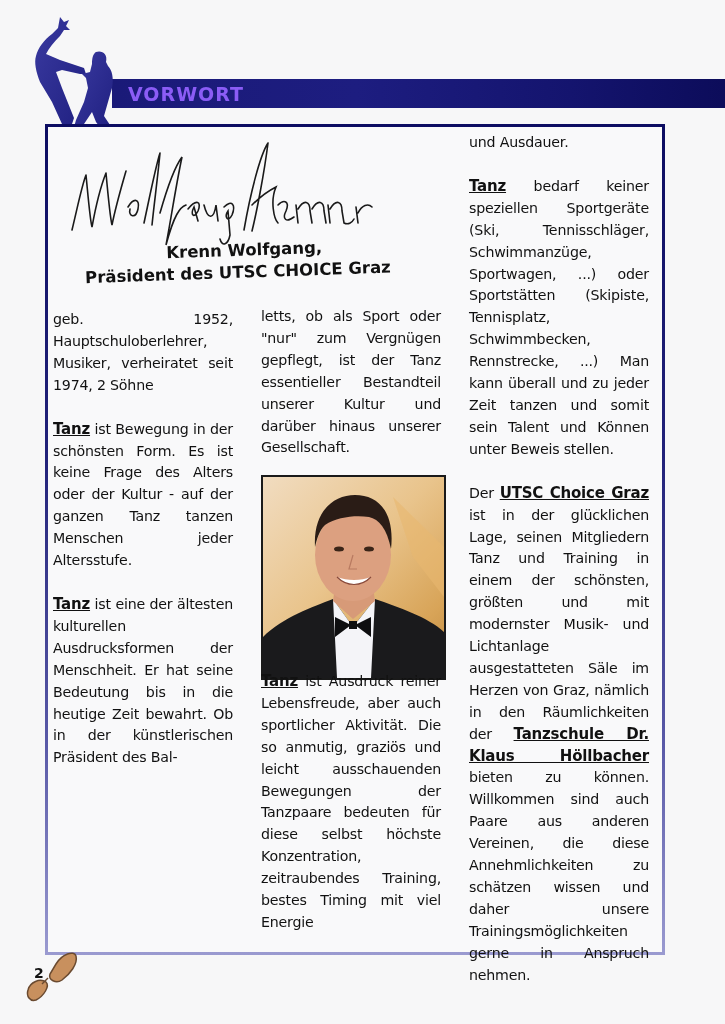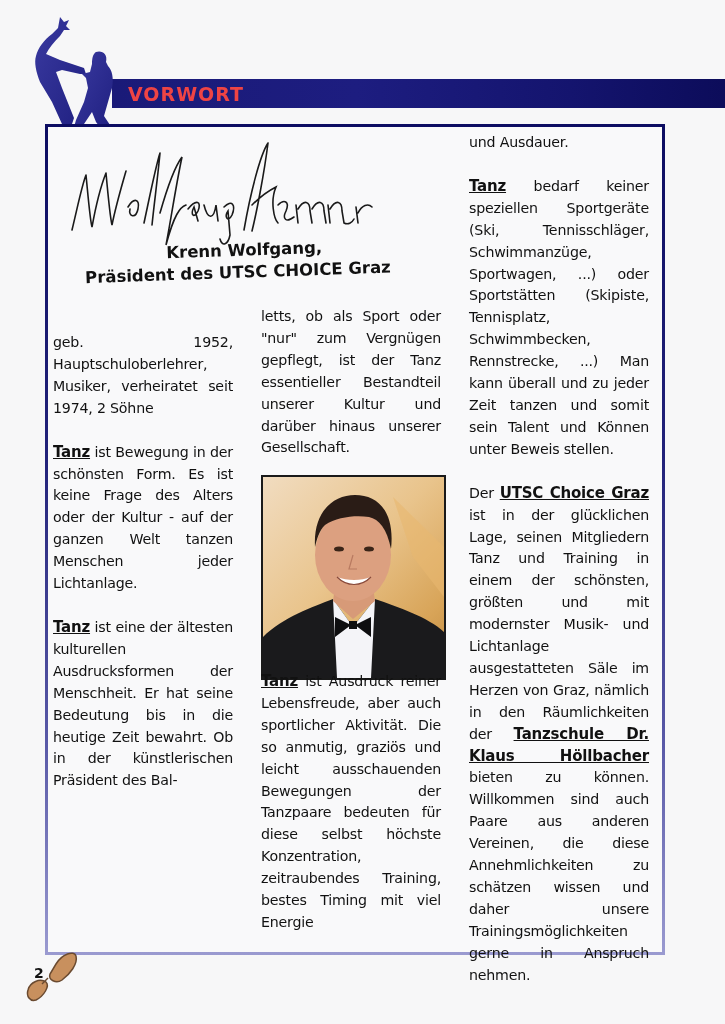--- a/index.html
+++ b/index.html
@@ -8,21 +8,21 @@
     background:#f7f7f8;
     font-family:"DejaVu Sans", sans-serif;
     color:#111;
   }
   .header-bar {
     position:absolute; left:112px; top:79px; width:613px; height:29px;
     background:linear-gradient(90deg,#1a1a78 0%,#1d1d80 40%,#14146e 75%,#0c0c5a 100%);
   }
   .header-title {
     position:absolute; left:128px; top:80px; height:28px; line-height:28px;
-    color:#ef4444; font-family:"DejaVu Sans", sans-serif; font-weight:bold;
+    color:#8b5cf6; font-family:"DejaVu Sans", sans-serif; font-weight:bold;
     font-size:19px; letter-spacing:1px;
   }
   .dancers-logo { position:absolute; left:22px; top:12px; width:108px; height:128px; }
   .frame {
     position:absolute; left:45px; top:124px; width:620px; height:831px;
     box-sizing:border-box;
     border:3px solid transparent;
     background:
       linear-gradient(#f9f9fa,#f9f9fa) padding-box,
       linear-gradient(180deg,#0d0d62 0%,#22227a 40%,#5a5aa8 75%,#9a9ad0 100%) border-box;
@@ -38,21 +38,21 @@
   .col {
     position:absolute; width:188px;
     font-family:"DejaVu Sans", sans-serif; font-size:14.2px; line-height:21.9px;
     text-align:justify; letter-spacing:-0.2px;
   }
   .col p { margin:0 8px 22px 0; }
   .col b { font-weight:bold; font-size:15px;text-decoration:underline; }
   .quote-author {
     display:block; font-style:italic; font-size:11.6px; line-height:17.5px; letter-spacing:0;
   }
-  .col1 { left:53px; top:332px; }
+  .col1 { left:53px; top:309px; }
   .col2a { left:261px; top:306px; }
   .col2b { left:261px; top:671px; }
   .col3 { left:469px; top:132px; }
   .photo {
     position:absolute; left:261px; top:475px; width:185px; height:205px;
     border:2px solid #1a1a1a; box-sizing:border-box; overflow:hidden;
     background:linear-gradient(135deg,#f1dcc0 0%,#e9c48c 45%,#d8a458 80%,#c08a40 100%);
   }
   .footprint { position:absolute; left:18px; top:950px; width:68px; height:56px; }
   .page-number {
@@ -99,21 +99,21 @@
   </g>
 </svg>
 <div class="sig-caption">
   <span class="l1">Krenn Wolfgang,</span>
   <span class="l2">Präsident des UTSC CHOICE Graz</span>
 </div>
 
 <div class="col col1">
   <p>geb. 1952, Hauptschuloberlehrer, Musiker, verheiratet seit 1974, 2 Söhne</p>
   <p>
-    <b>Tanz</b><span> ist Bewegung in der schönsten Form. Es ist keine Frage des Alters oder der Kultur - auf der ganzen Welt tanzen Menschen jeder Lichtanlage.</span>
+    <b>Tanz</b><span> ist Bewegung in der schönsten Form. Es ist keine Frage des Alters oder der Kultur - auf der ganzen Tanz tanzen Menschen jeder Altersstufe.</span>
   </p>
   <p>
     <b>Tanz</b><span> ist eine der ältesten kulturellen Ausdrucksformen der Menschheit. Er hat seine Bedeutung bis in die heutige Zeit bewahrt. Ob in der künstlerischen Präsident des Bal-</span>
   </p>
 </div>
 
 <div class="col col2a">
   <p>letts, ob als Sport oder "nur" zum Vergnügen gepflegt, ist der Tanz essentieller Bestandteil unserer Kultur und darüber hinaus unserer Gesellschaft.</p>
 </div>
 

